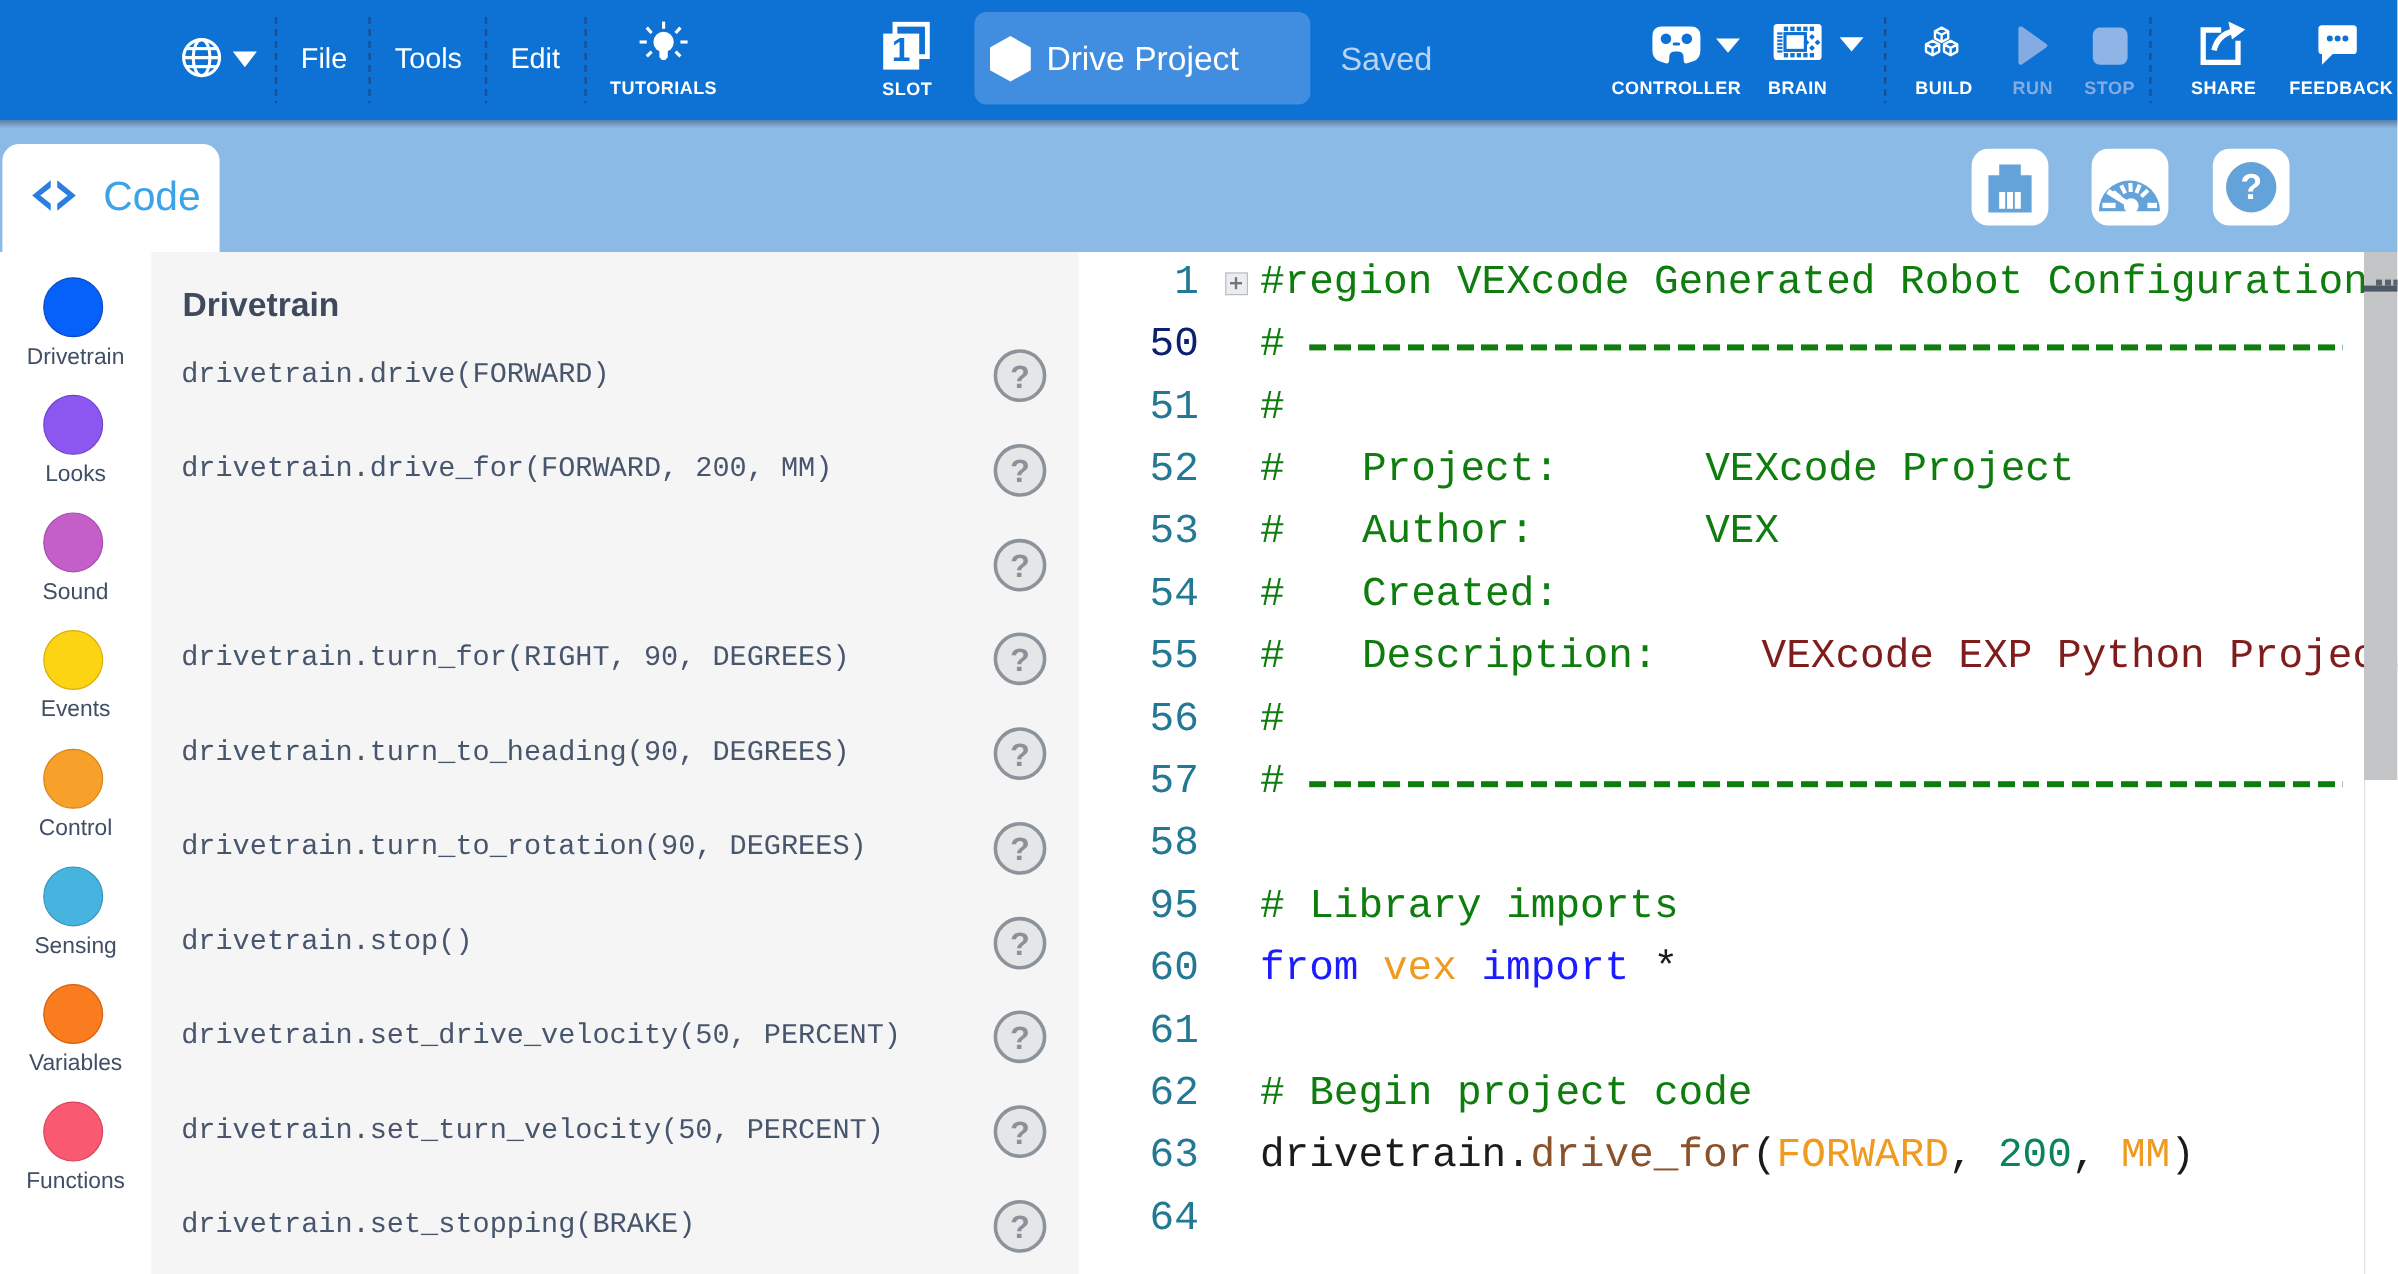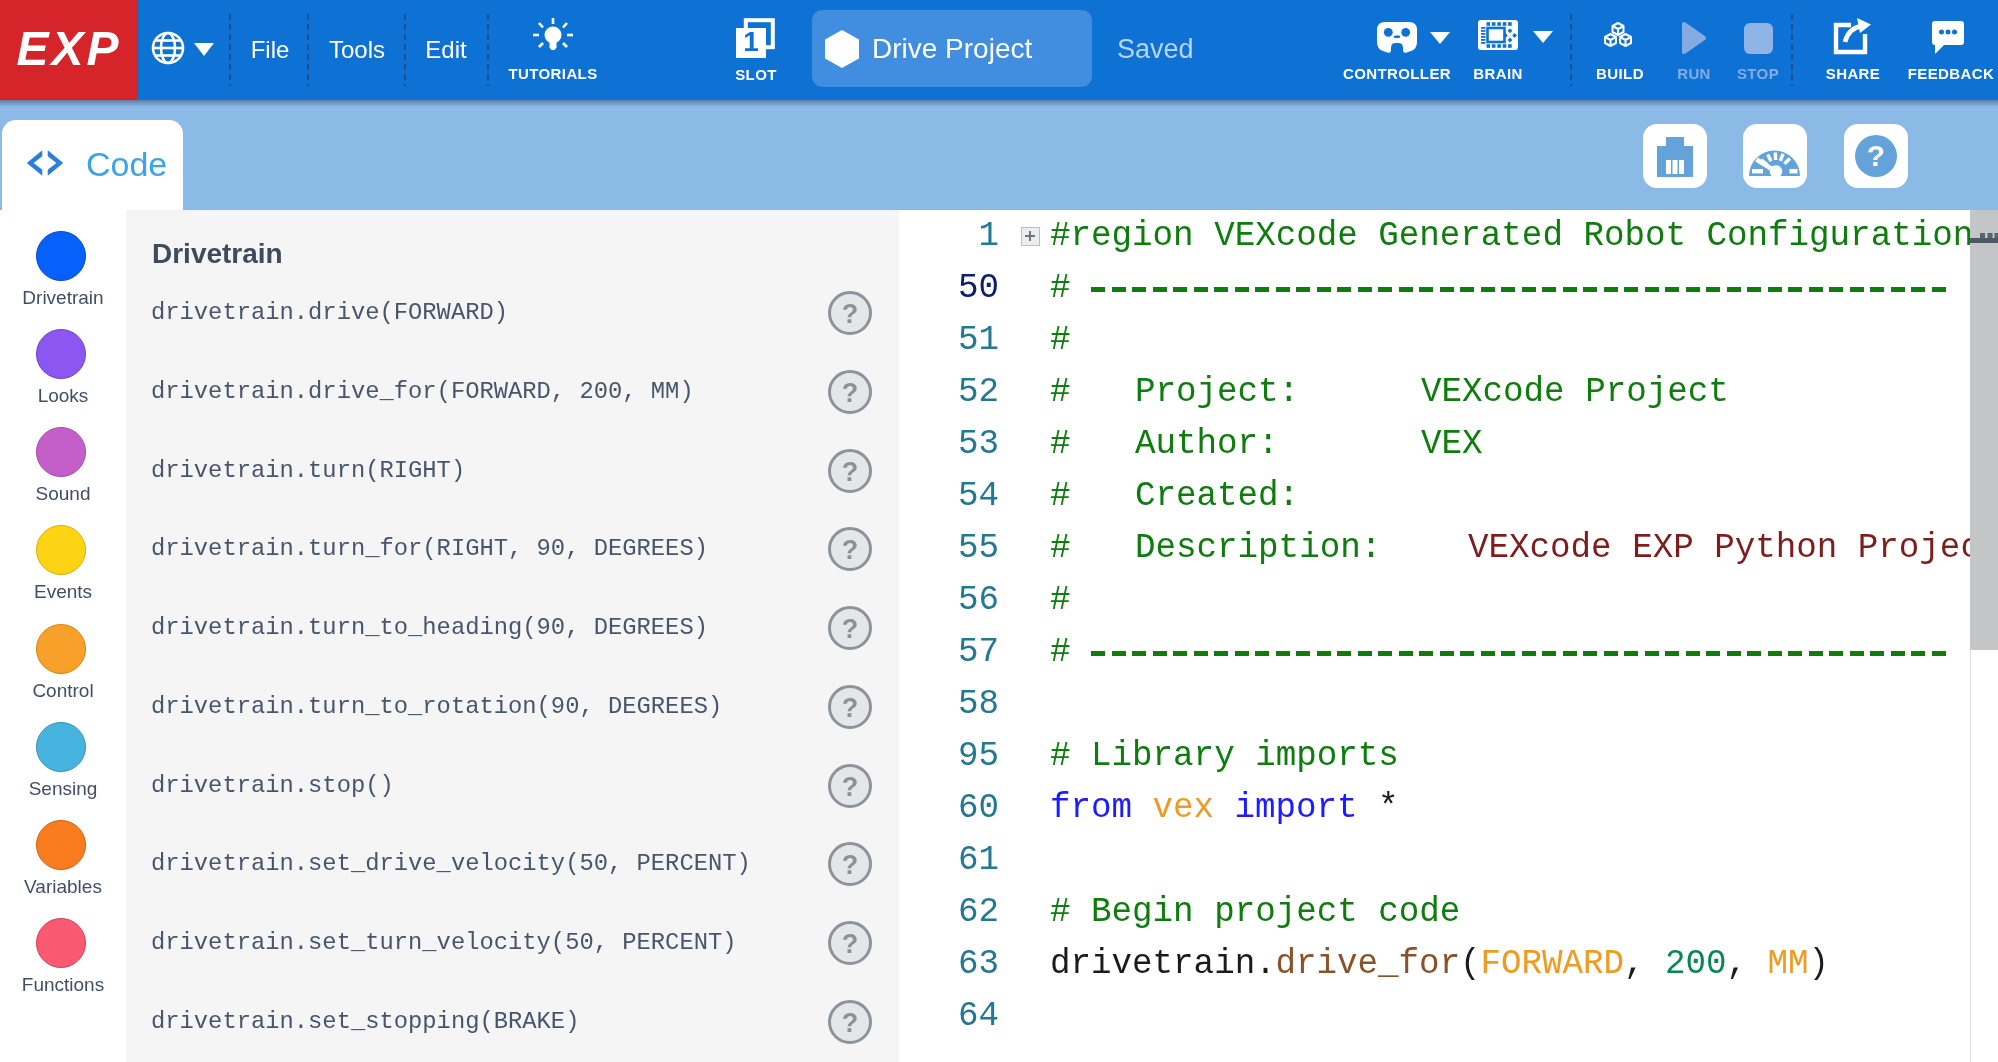--- a/index.html
+++ b/index.html
@@ -204,21 +204,20 @@
     </svg>
     <div class="toplbl" style="left:1853px;top:65px;">SHARE</div>
 
     <svg width="32" height="33" viewBox="0 0 32 33" style="left:1932px;top:21px;">
       <path d="M3,0 H29 Q32,0 32,3 V21 Q32,24 29,24 H12 L3,33 V24 Q0,24 0,21 V3 Q0,0 3,0 Z" fill="#fff"></path>
       <circle cx="9.5" cy="11" r="2.5" fill="#0d72d4"></circle>
       <circle cx="16" cy="11" r="2.5" fill="#0d72d4"></circle>
       <circle cx="22.5" cy="11" r="2.5" fill="#0d72d4"></circle>
     </svg>
     <div class="toplbl" style="left:1951px;top:65px;">FEEDBACK</div>
-    <div id="logo">EXP</div>
   </div>
   <div id="shadow"></div>
 
   <div id="sidebar">
 <div class="cat" style="top:21.0px;background:#0561fa;border-color:#0a49c4;"></div>
 <div class="catlbl" style="top:77.0px;">Drivetrain</div>
 <div class="cat" style="top:119.1px;background:#8b57f0;border-color:#7340cc;"></div>
 <div class="catlbl" style="top:175.1px;">Looks</div>
 <div class="cat" style="top:217.3px;background:#c45fc9;border-color:#a849ad;"></div>
 <div class="catlbl" style="top:273.3px;">Sound</div>
@@ -236,21 +235,20 @@
   <div id="panel">
     <h2>Drivetrain</h2>
 <div class="cmd" style="top:64.2px;">drivetrain.drive(FORWARD)</div>
 <div class="qc" style="top:81.2px;">
         <span>?</span>
       </div>
 <div class="cmd" style="top:142.9px;">drivetrain.drive_for(FORWARD,&nbsp;200,&nbsp;MM)</div>
 <div class="qc" style="top:159.9px;">
         <span>?</span>
       </div>
-<div class="cmd" style="top:221.7px;">drivetrain.turn(RIGHT)</div>
 <div class="qc" style="top:238.7px;">
         <span>?</span>
       </div>
 <div class="cmd" style="top:300.4px;">drivetrain.turn_for(RIGHT,&nbsp;90,&nbsp;DEGREES)</div>
 <div class="qc" style="top:317.4px;">
         <span>?</span>
       </div>
 <div class="cmd" style="top:379.1px;">drivetrain.turn_to_heading(90,&nbsp;DEGREES)</div>
 <div class="qc" style="top:396.1px;">
         <span>?</span>

